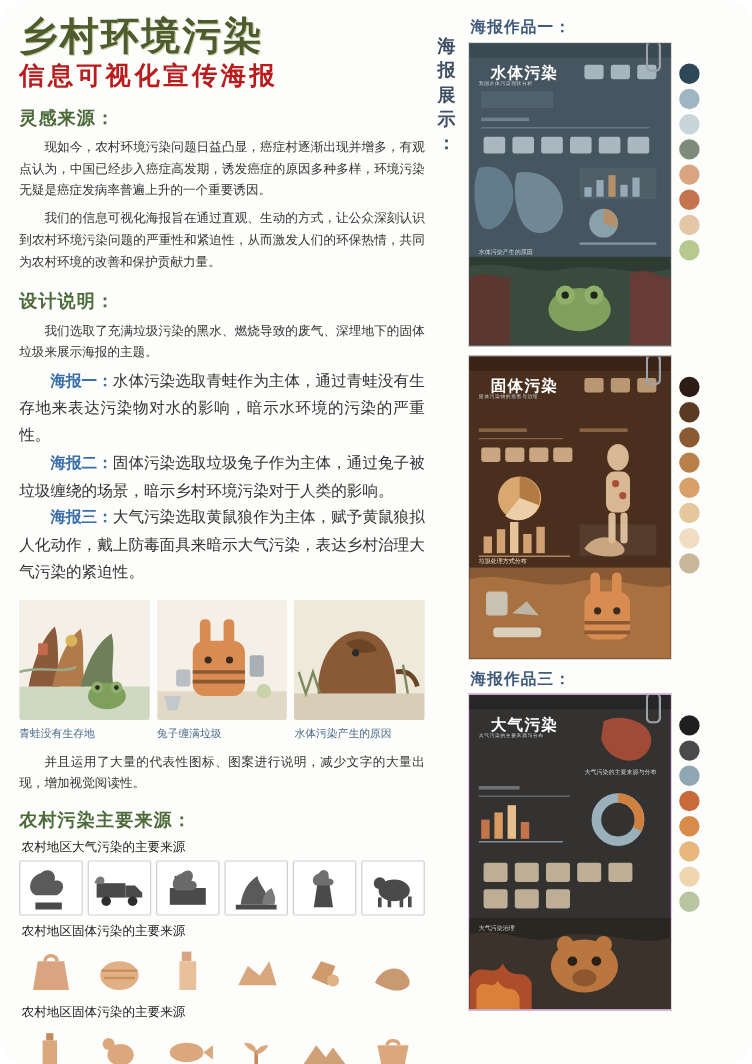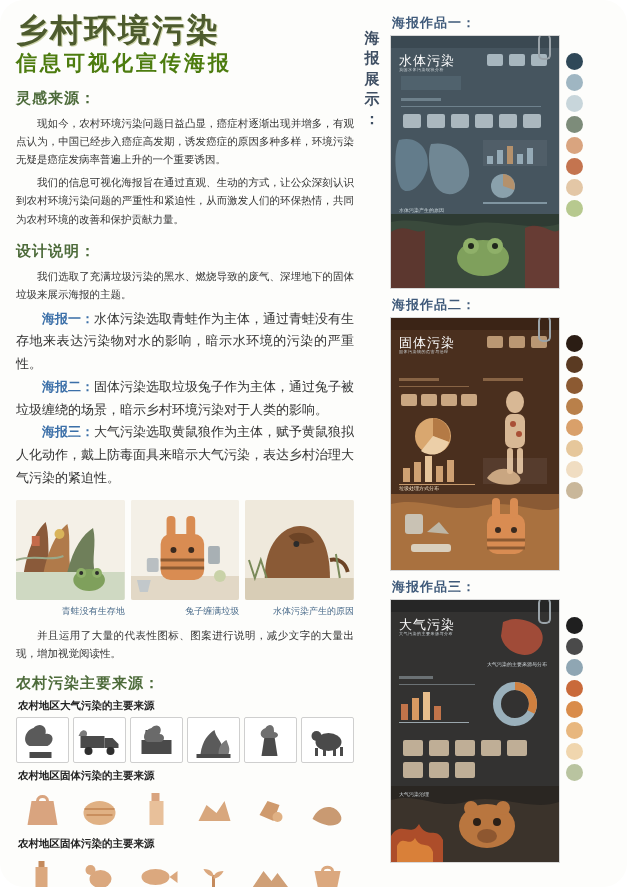--- a/index.html
+++ b/index.html
@@ -31,21 +31,21 @@
     letter-spacing:2px;
     color:#4d5b2e;
     line-height:1.05;
     -webkit-text-stroke:0px;
     text-shadow:1px 1px 0 #cdd3a8;
   }
   .sub-title{
     margin-top:4px;
     font-size:21px;font-weight:bold;
     letter-spacing:3px;
-    color:#4d7c0f;
+    color:#b91c1c;
     line-height:1.1;
   }
   .sec-head{
     font-size:15px;font-weight:bold;color:#4d6b3a;
     margin:14px 0 6px 0;letter-spacing:1px;
   }
   .para{
     font-size:10.5px;line-height:1.75;color:#333;
     text-align:justify;text-indent:2em;
     margin:0 0 4px 0;
@@ -57,30 +57,30 @@
   .poster-line .key{color:#3b6fa8;font-weight:bold;}
   
   .illu-row{
     display:flex;gap:6px;margin:10px 0 2px 0;
   }
   .illu{
     flex:1;height:100px;border-radius:2px;position:relative;overflow:hidden;
     background:#f3efe6;
   }
   .illu-cap{
-    font-size:9px;color:#4a6b8a;text-align:right;margin-top:3px;
+    font-size:9px;color:#4a6b8a;text-align:left;margin-top:3px;
   }
   .cap-row{display:flex;gap:6px;}
   .cap-row > div{flex:1;}
   
   .src-head{
     font-size:15px;font-weight:bold;color:#4d6b3a;margin:12px 0 6px 0;letter-spacing:1px;
   }
   .src-sub{
-    font-size:10.5px;font-weight:bold;color:#222;margin:6px 0 4px 2px;
+    font-size:10.5px;font-weight:normal;color:#222;margin:6px 0 4px 2px;
   }
   .icon-grid{
     display:grid;grid-template-columns:repeat(6,1fr);gap:4px;
   }
   .icon-cell{
     height:44px;border:1px solid #cfcfcf;border-radius:2px;background:#fff;
     position:relative;overflow:hidden;
   }
   .icon-cell.noborder{border:none;background:transparent;}
   
@@ -111,21 +111,21 @@
     position:absolute;right:8px;top:-2px;width:9px;height:22px;
     border:2px solid #9aa3a9;border-radius:5px;z-index:5;
     border-top-color:transparent;
   }
   .swatches{
     display:flex;flex-direction:column;gap:4px;padding-top:18px;
   }
   .sw{width:17px;height:17px;border-radius:50%;}
   
   .p-title{
-    position:absolute;left:8px;top:16px;color:#fff;font-size:13px;font-weight:normal;
+    position:absolute;left:18px;top:16px;color:#fff;font-size:13px;font-weight:bold;
     letter-spacing:1px;z-index:3;
   }
   .p-sub{
     position:absolute;left:8px;top:31px;color:#cfd6da;font-size:4px;z-index:3;letter-spacing:.5px;
   }
 </style>
 </head>
 <body>
 
 <div class="page">
@@ -415,21 +415,20 @@
           <div class="sw" style="background:#7d8c7a"></div>
           <div class="sw" style="background:#d9a47f"></div>
           <div class="sw" style="background:#c4744f"></div>
           <div class="sw" style="background:#e3c7a6"></div>
           <div class="sw" style="background:#b7c98f"></div>
         </div>
       </div>
     </div>
 
     <div class="poster-group">
-      <div class="poster-label">海报作品二：</div>
       <div class="poster-row">
         <div class="poster-thumb" style="height:252px;background:#3a2418">
           <div class="clip"></div>
           <svg viewBox="0 0 168 252" width="168" height="252" preserveAspectRatio="none" style="position:absolute;left:0;top:0">
             <rect width="168" height="252" fill="#4a2f1e"></rect>
             <rect y="0" width="168" height="12" fill="#3b2416"></rect>
             <g fill="#d7b189" opacity=".8">
               <rect x="96" y="18" width="16" height="12" rx="2"></rect>
               <rect x="118" y="18" width="16" height="12" rx="2"></rect>
               <rect x="140" y="18" width="16" height="12" rx="2"></rect>

